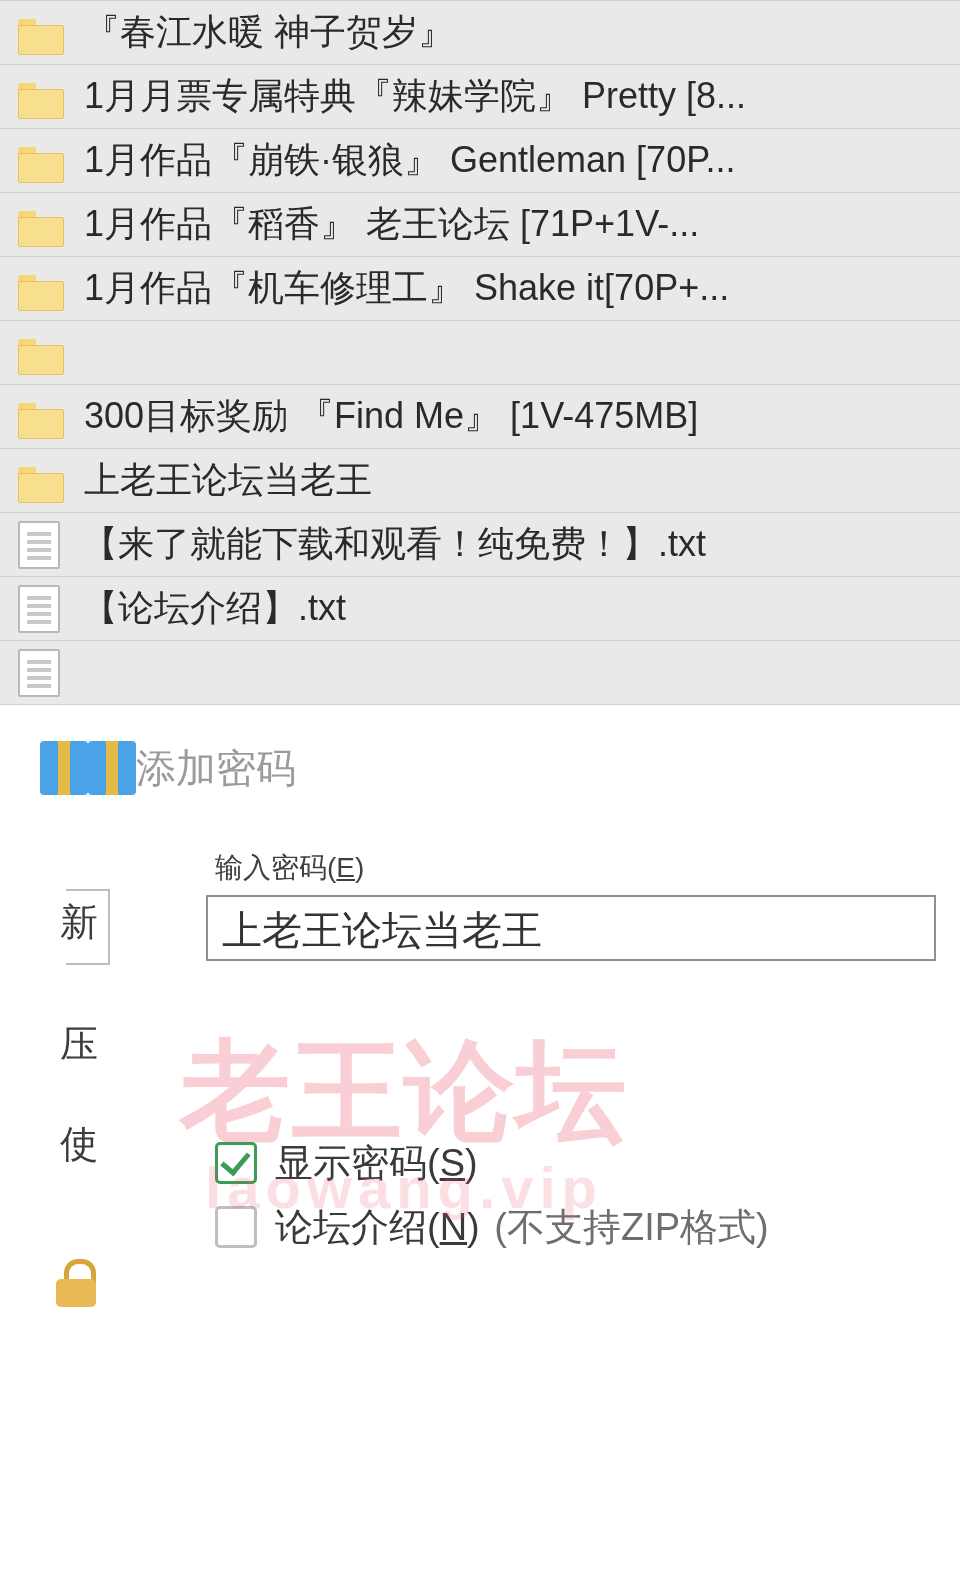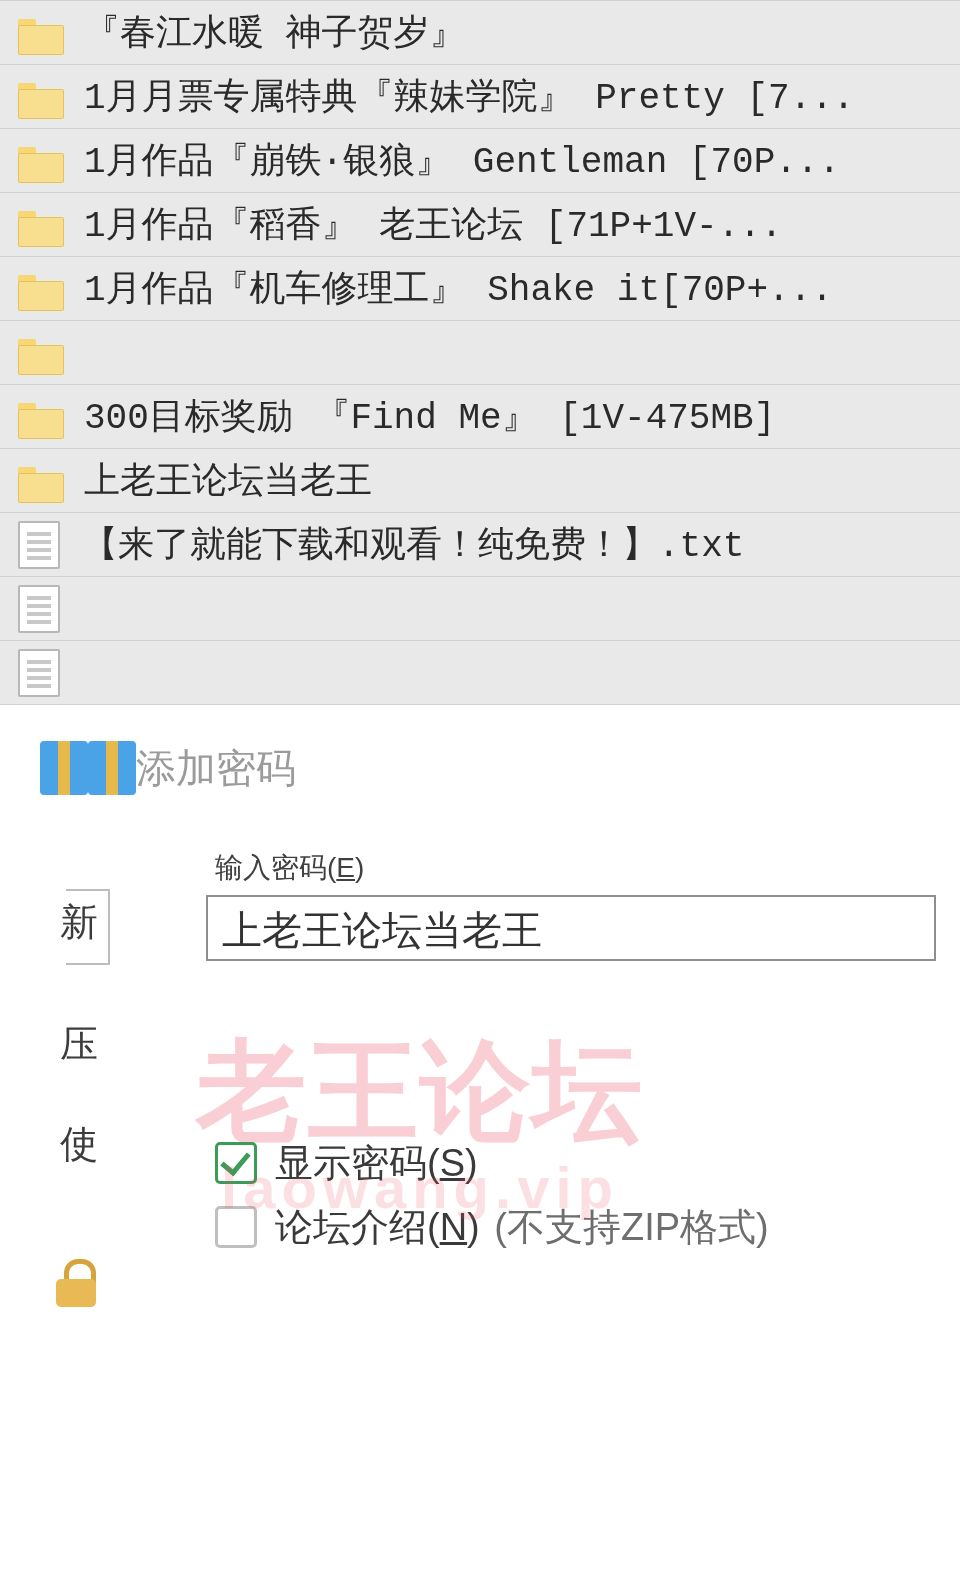--- a/index.html
+++ b/index.html
@@ -26,21 +26,20 @@
     background: #e9e9e9;
     white-space: nowrap;
     overflow: hidden;
     font-size: 36px;
     color: #2a2a2a;
   }
   .row .label {
     padding-left: 22px;
     overflow: hidden;
     text-overflow: ellipsis;
-    font-family: Liberation Mono, monospace;
   }
 
   
   .icon-folder {
     width: 44px; height: 40px; flex: 0 0 44px;
     position: relative;
   }
   .icon-folder::before{
     content:"";
     position:absolute; left:0; top:6px;
@@ -203,21 +202,21 @@
     border:solid #3a9c57;
     border-width:0 5px 5px 0;
     transform:rotate(40deg);
   }
   .paren{ color:#6e6e6e; margin-left:4px;}
   u.hot{ text-decoration: underline; }
 
   
   .wm{
     position:absolute;
-    left:196px;
+    left:180px;
     bottom:40px;
     font-size:110px;
     font-weight:700;
     color:rgba(234,80,100,0.28);
     line-height:1.05;
     pointer-events:none;
     user-select:none;
     letter-spacing:2px;
     text-align:center;
     white-space:nowrap;
@@ -233,21 +232,21 @@
 </head>
 <body>
 
 <div class="file-list">
   <div class="row">
     <span class="icon-folder"></span>
     <span class="label">『春江水暖 神子贺岁』</span>
   </div>
   <div class="row">
     <span class="icon-folder"></span>
-    <span class="label">1月月票专属特典『辣妹学院』 Pretty [7...</span>
+    <span class="label">1月月票专属特典『辣妹学院』 Pretty [8...</span>
   </div>
   <div class="row">
     <span class="icon-folder"></span>
     <span class="label">1月作品『崩铁·银狼』 Gentleman [70P...</span>
   </div>
   <div class="row">
     <span class="icon-folder"></span>
     <span class="label">1月作品『稻香』 老王论坛 [71P+1V-...</span>
   </div>
   <div class="row">
@@ -264,20 +263,21 @@
   <div class="row">
     <span class="icon-folder"></span>
     <span class="label">上老王论坛当老王</span>
   </div>
   <div class="row">
     <span class="icon-txt"></span>
     <span class="label">【来了就能下载和观看！纯免费！】.txt</span>
   </div>
   <div class="row">
     <span class="icon-txt"></span>
+    <span class="label">【论坛介绍】.txt</span>
   </div>
   <div class="row">
     <span class="icon-txt"></span>
   </div>
 </div>
 
 <div class="dialog-area">
   <div class="dlg-title-row">
     <span class="icon-zip"></span>
     <span class="icon-zip"></span>

